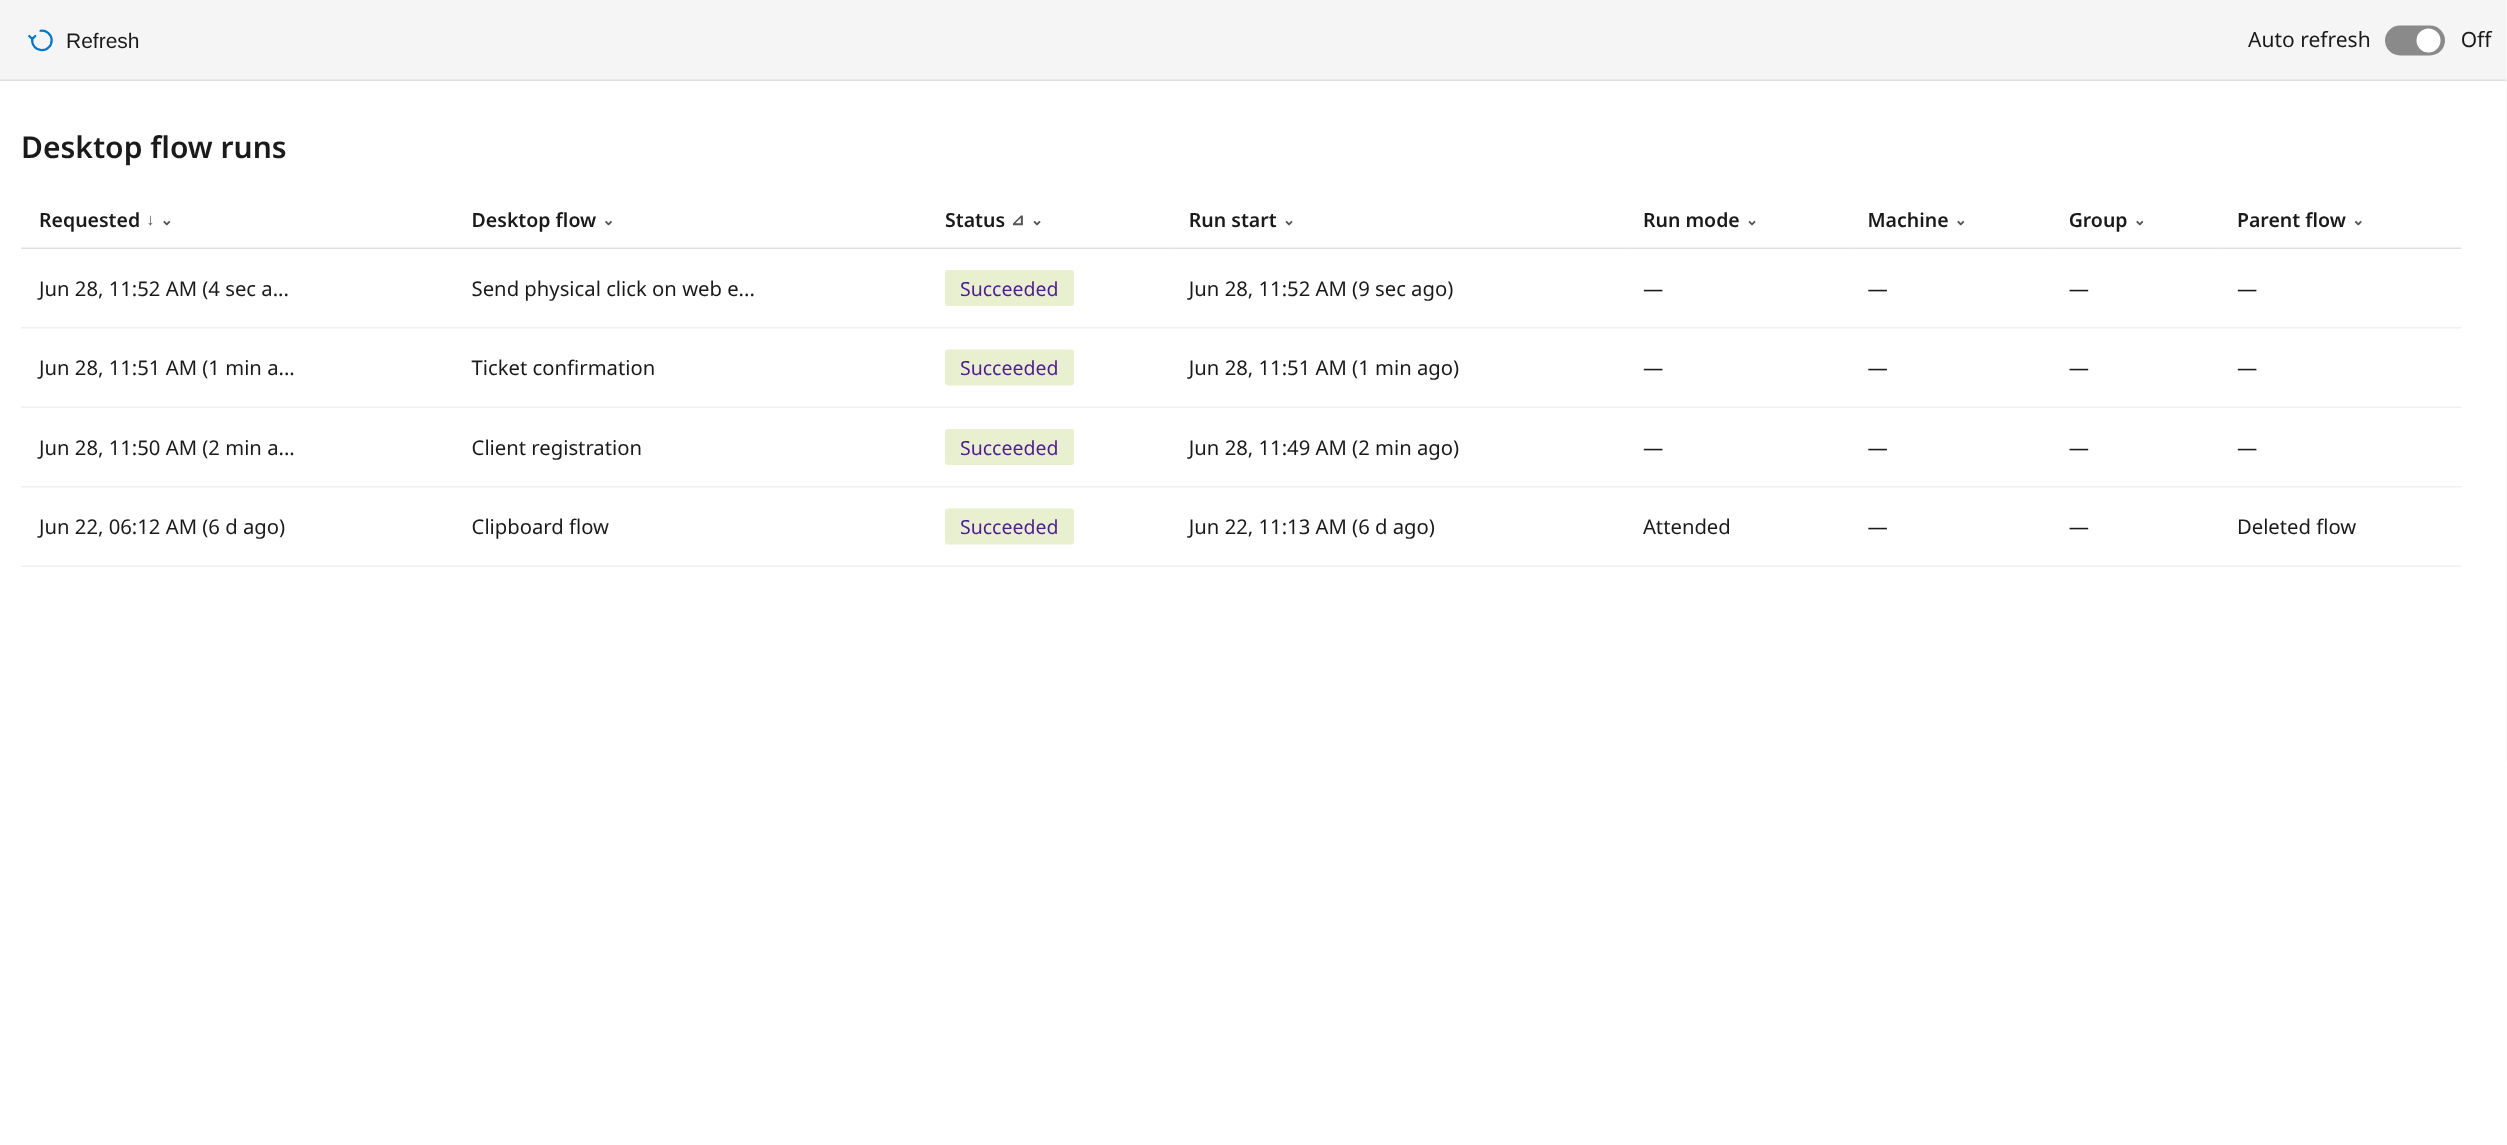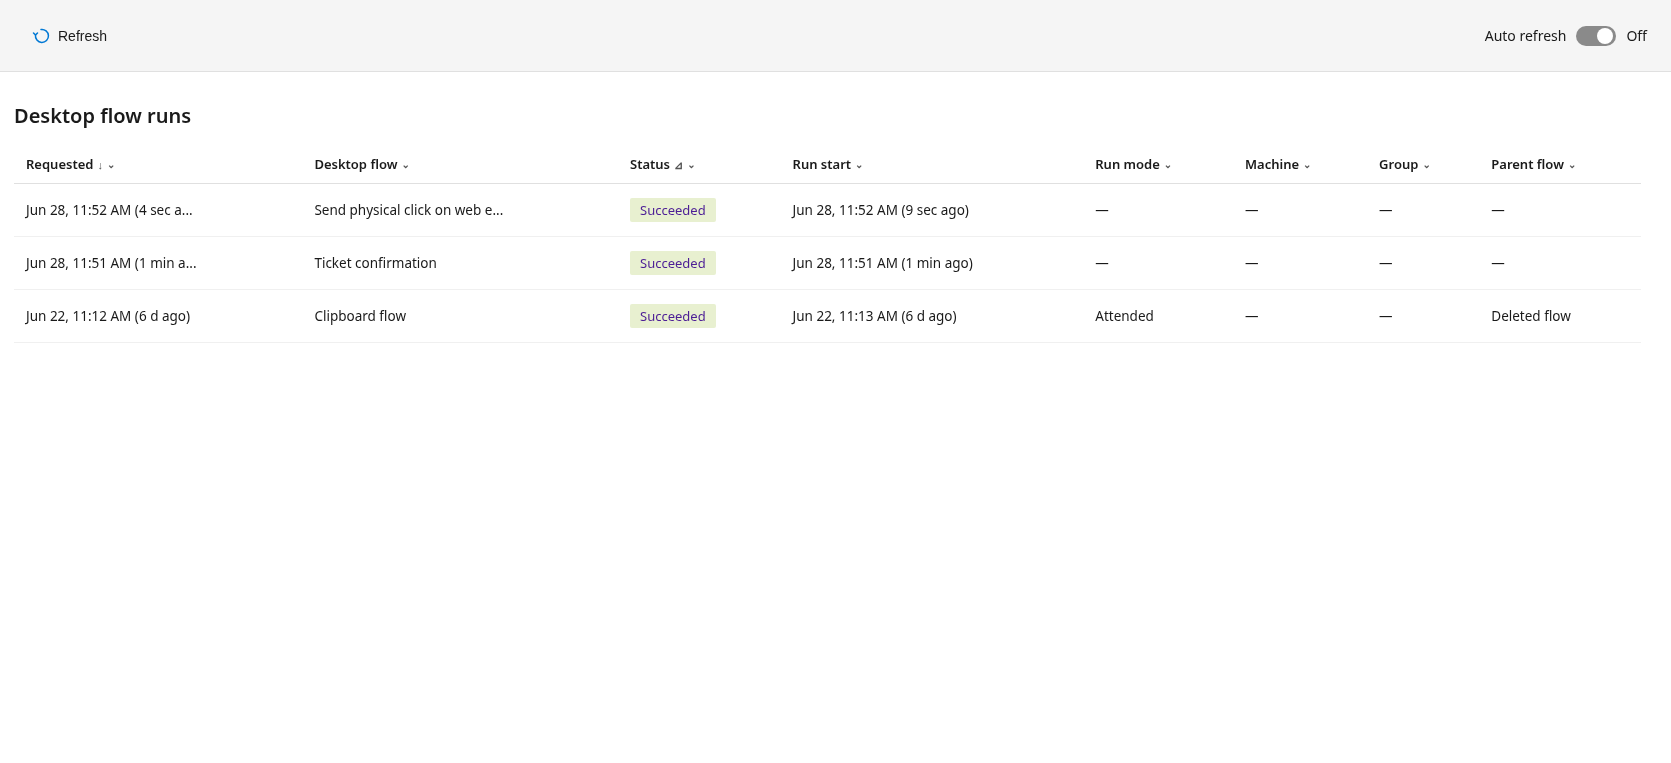--- a/index.html
+++ b/index.html
@@ -9,22 +9,22 @@
       color: #1a1a1a;
       font-size: 14px;
       min-height: 763px;
     }
     .top-bar {
       background: #f5f5f5;
       border-bottom: 1px solid #e0e0e0;
       display: flex;
       align-items: center;
       justify-content: space-between;
-      padding: 12px 24px;
-      height: 72px;
+      padding: 12px 10px;
+      height: 54px;
     }
     .refresh-btn {
       display: flex;
       align-items: center;
       gap: 8px;
       background: none;
       border: none;
       cursor: pointer;
       font-size: 14px;
       color: #1a1a1a;
@@ -233,21 +233,31 @@
           <td>Jun 28, 11:51 AM (1 min a...</td>
           <td>Ticket confirmation</td>
           <td><span class="status-badge">Succeeded</span></td>
           <td>Jun 28, 11:51 AM (1 min ago)</td>
           <td>—</td>
           <td>—</td>
           <td>—</td>
           <td>—</td>
         </tr>
         <tr>
-          <td>Jun 22, 11:12 AM (6 d ago)</td>
+          <td>Jun 28, 11:50 AM (2 min a...</td>
+          <td>Client registration</td>
+          <td><span class="status-badge">Succeeded</span></td>
+          <td>Jun 28, 11:49 AM (2 min ago)</td>
+          <td>—</td>
+          <td>—</td>
+          <td>—</td>
+          <td>—</td>
+        </tr>
+        <tr>
+          <td>Jun 22, 06:12 AM (6 d ago)</td>
           <td>Clipboard flow</td>
           <td><span class="status-badge">Succeeded</span></td>
           <td>Jun 22, 11:13 AM (6 d ago)</td>
           <td>Attended</td>
           <td>—</td>
           <td>—</td>
           <td class="deleted-flow-text">Deleted flow</td>
         </tr>
       </tbody>
   </table>

